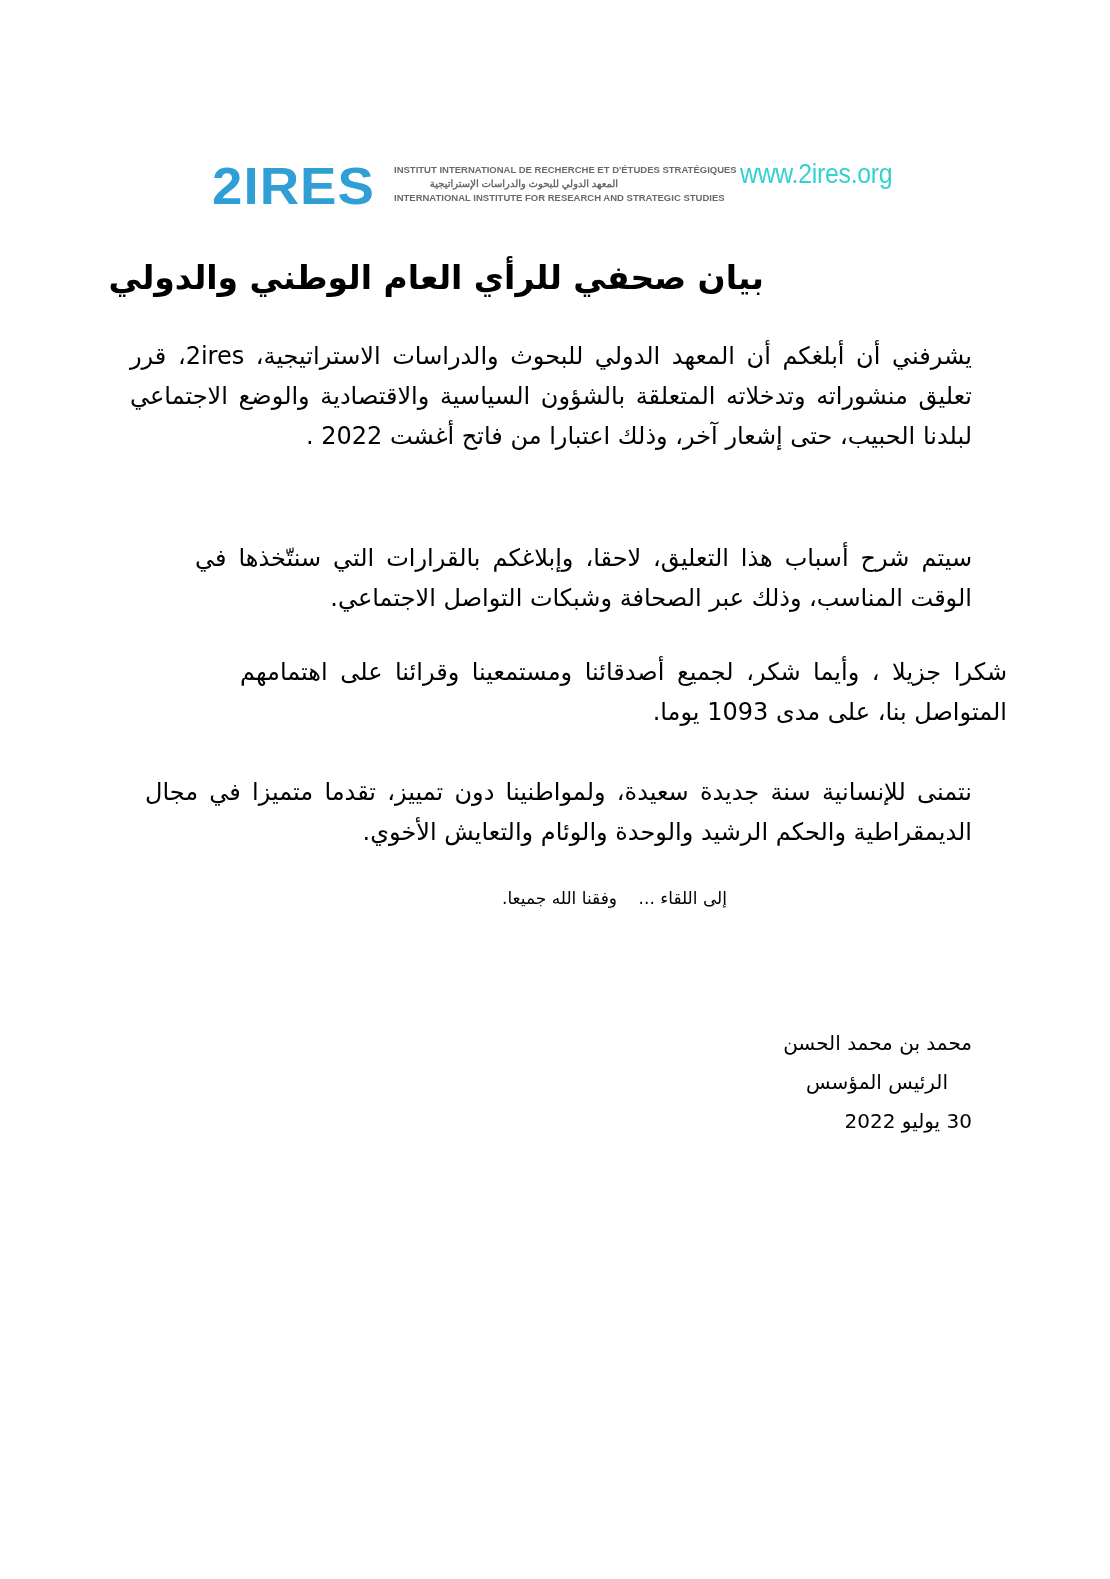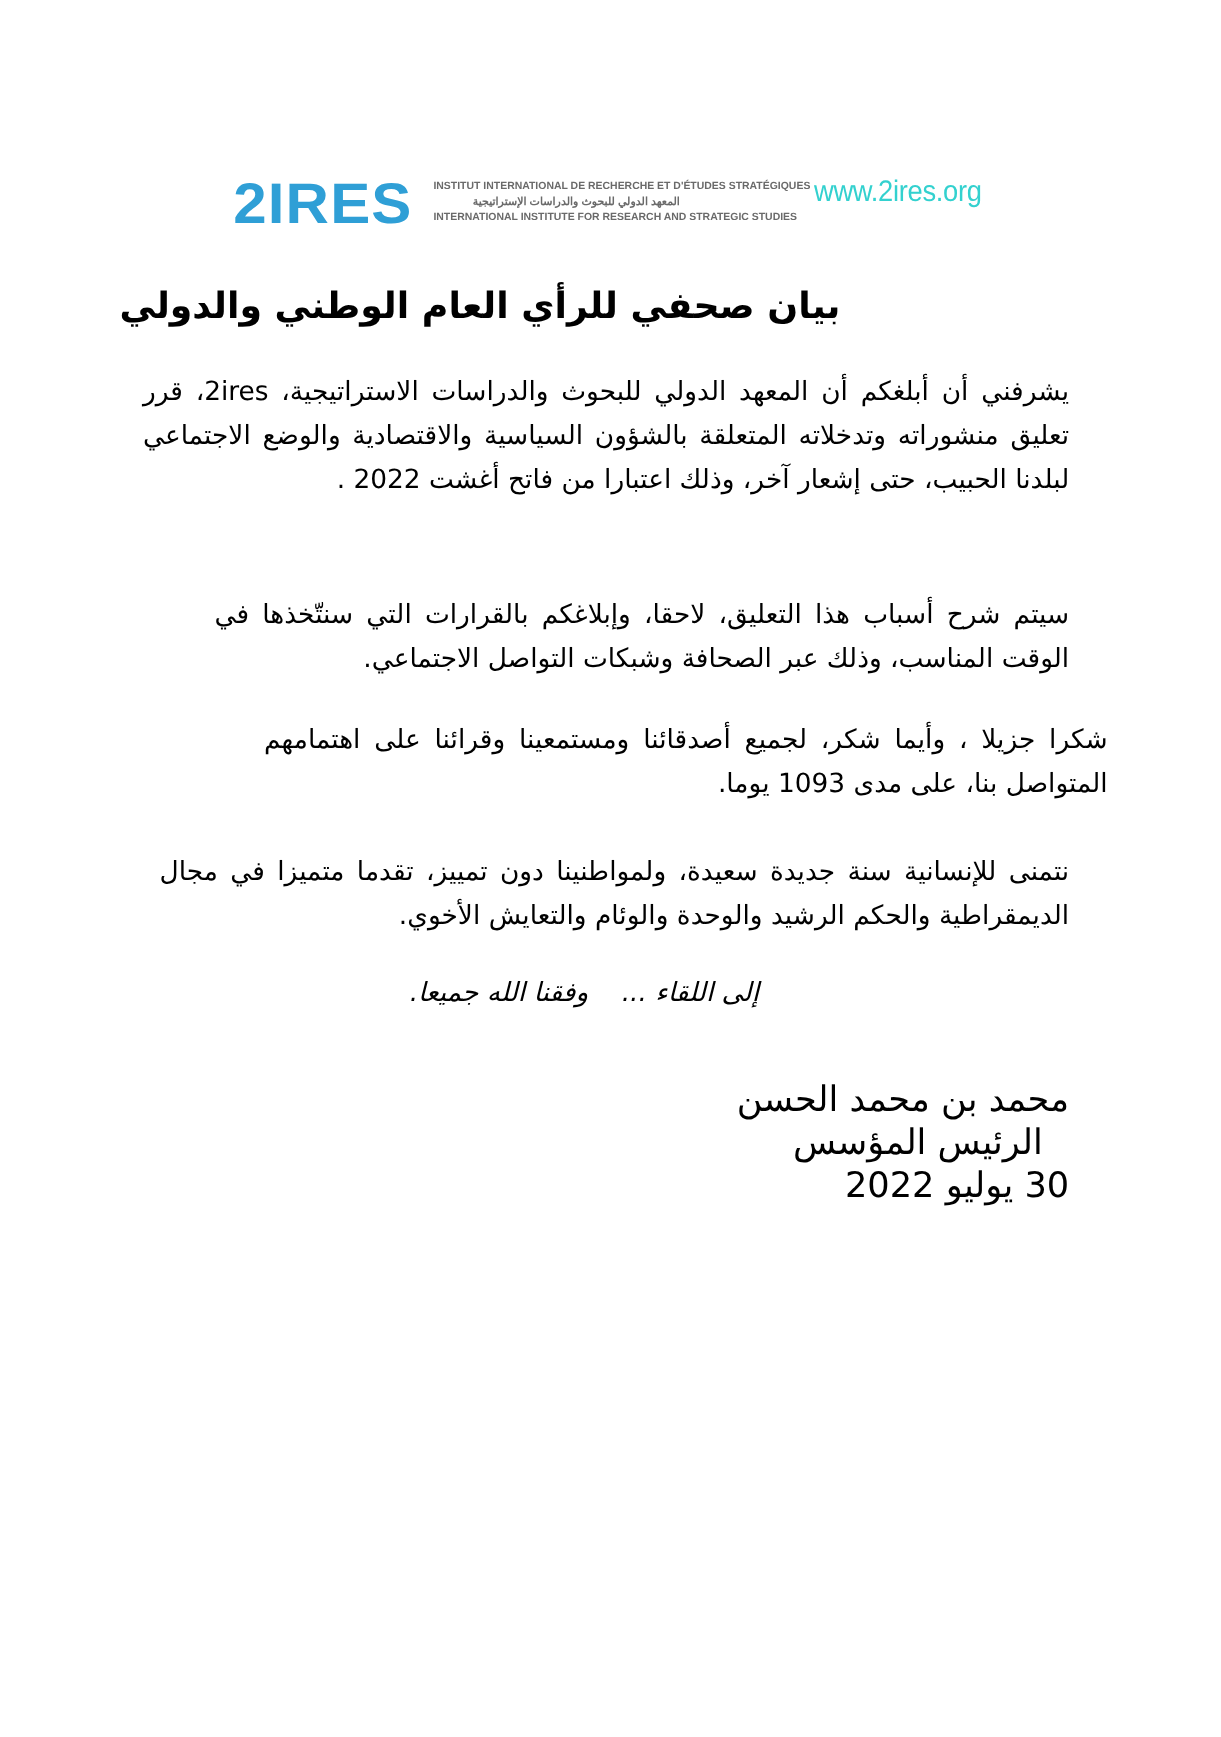--- a/index.html
+++ b/index.html
@@ -9,22 +9,22 @@
     .inst { position: absolute; left: 186px; top: 6px; width: 340px; font-family: "Liberation Sans", sans-serif; color: #6a6a6a; font-size: 9.5px; line-height: 14px; white-space: nowrap; font-weight: bold; }
     .inst .ar { direction: rtl; text-align: center; width: 260px; font-size: 10px; }
     .url { position: absolute; left: 532px; top: 2px; font-family: "Liberation Sans", sans-serif; font-size: 27px; color: #33d1cf; letter-spacing: -0.3px; transform: scaleX(0.92); transform-origin: left; }
     .doc { position: absolute; left: 130px; width: 842px; direction: rtl; text-align: justify; font-family: "DejaVu Sans", sans-serif; }
     .title { position: absolute; top: 258px; left: 320px; width: 444px; direction: rtl; text-align: center; font-weight: bold; font-size: 33px; white-space: nowrap; }
     .para { font-size: 24px; line-height: 40px; margin: 0; text-align-last: right; }
     .p1 { top: 336px; }
     .p2 { top: 538px; left: 195px; width: 777px; }
     .p3 { top: 652px; left: 222px; width: 767px; margin-left: 18px; }
     .p4 { top: 772px; left: 145px; width: 827px; }
-    .closing { position: absolute; top: 888px; left: 360px; width: 330px; direction: rtl; text-align: right; font-size: 24px; white-space: pre; font-style: italic; }
-    .sig { position: absolute; top: 980px; left: 700px; width: 272px; direction: rtl; font-size: 32px; line-height: 39px; }
+    .closing { position: absolute; top: 888px; left: 397px; width: 330px; direction: rtl; text-align: right; font-size: 17px; white-space: pre; }
+    .sig { position: absolute; top: 1024px; left: 700px; width: 272px; direction: rtl; font-size: 20px; line-height: 39px; }
     .sig div { text-align: right; white-space: nowrap; }
     .sig .role { padding-right: 24px; }
   </style>
 </head>
 <body>
 
 <div class="header">
   <div class="logo">2IRES</div>
   <div class="inst">
     <div>INSTITUT INTERNATIONAL DE RECHERCHE ET  D'ÉTUDES STRATÉGIQUES</div>

